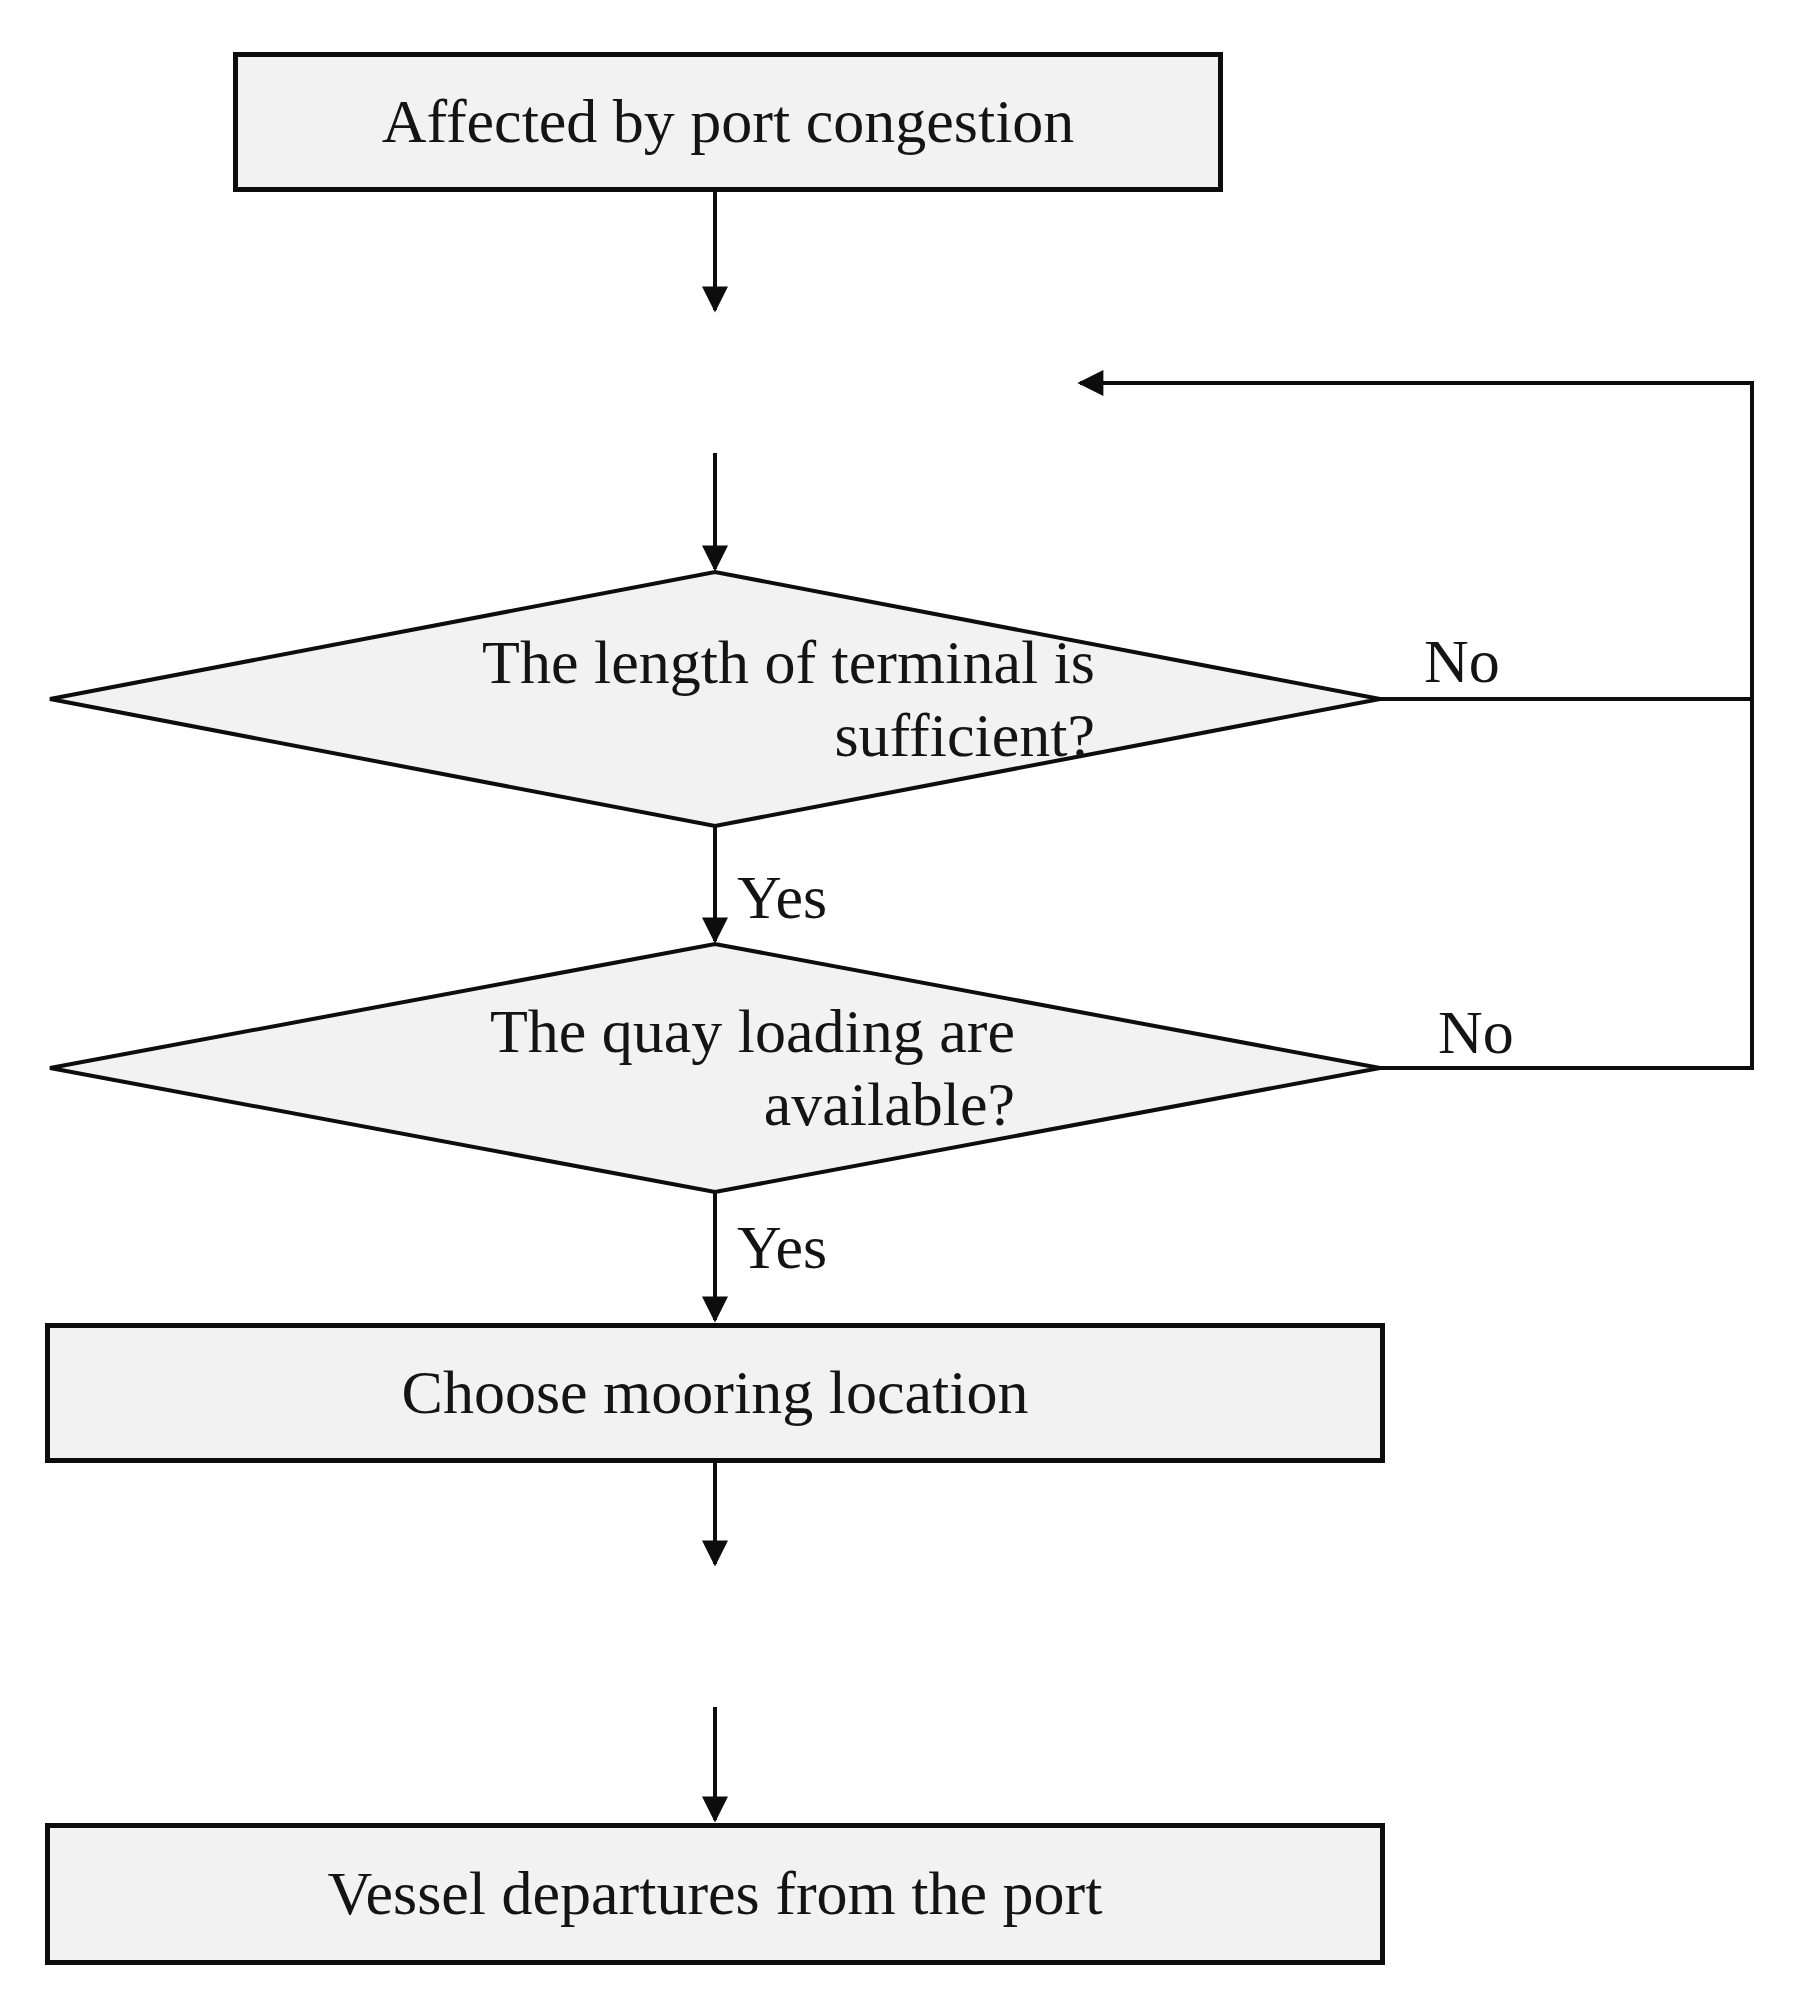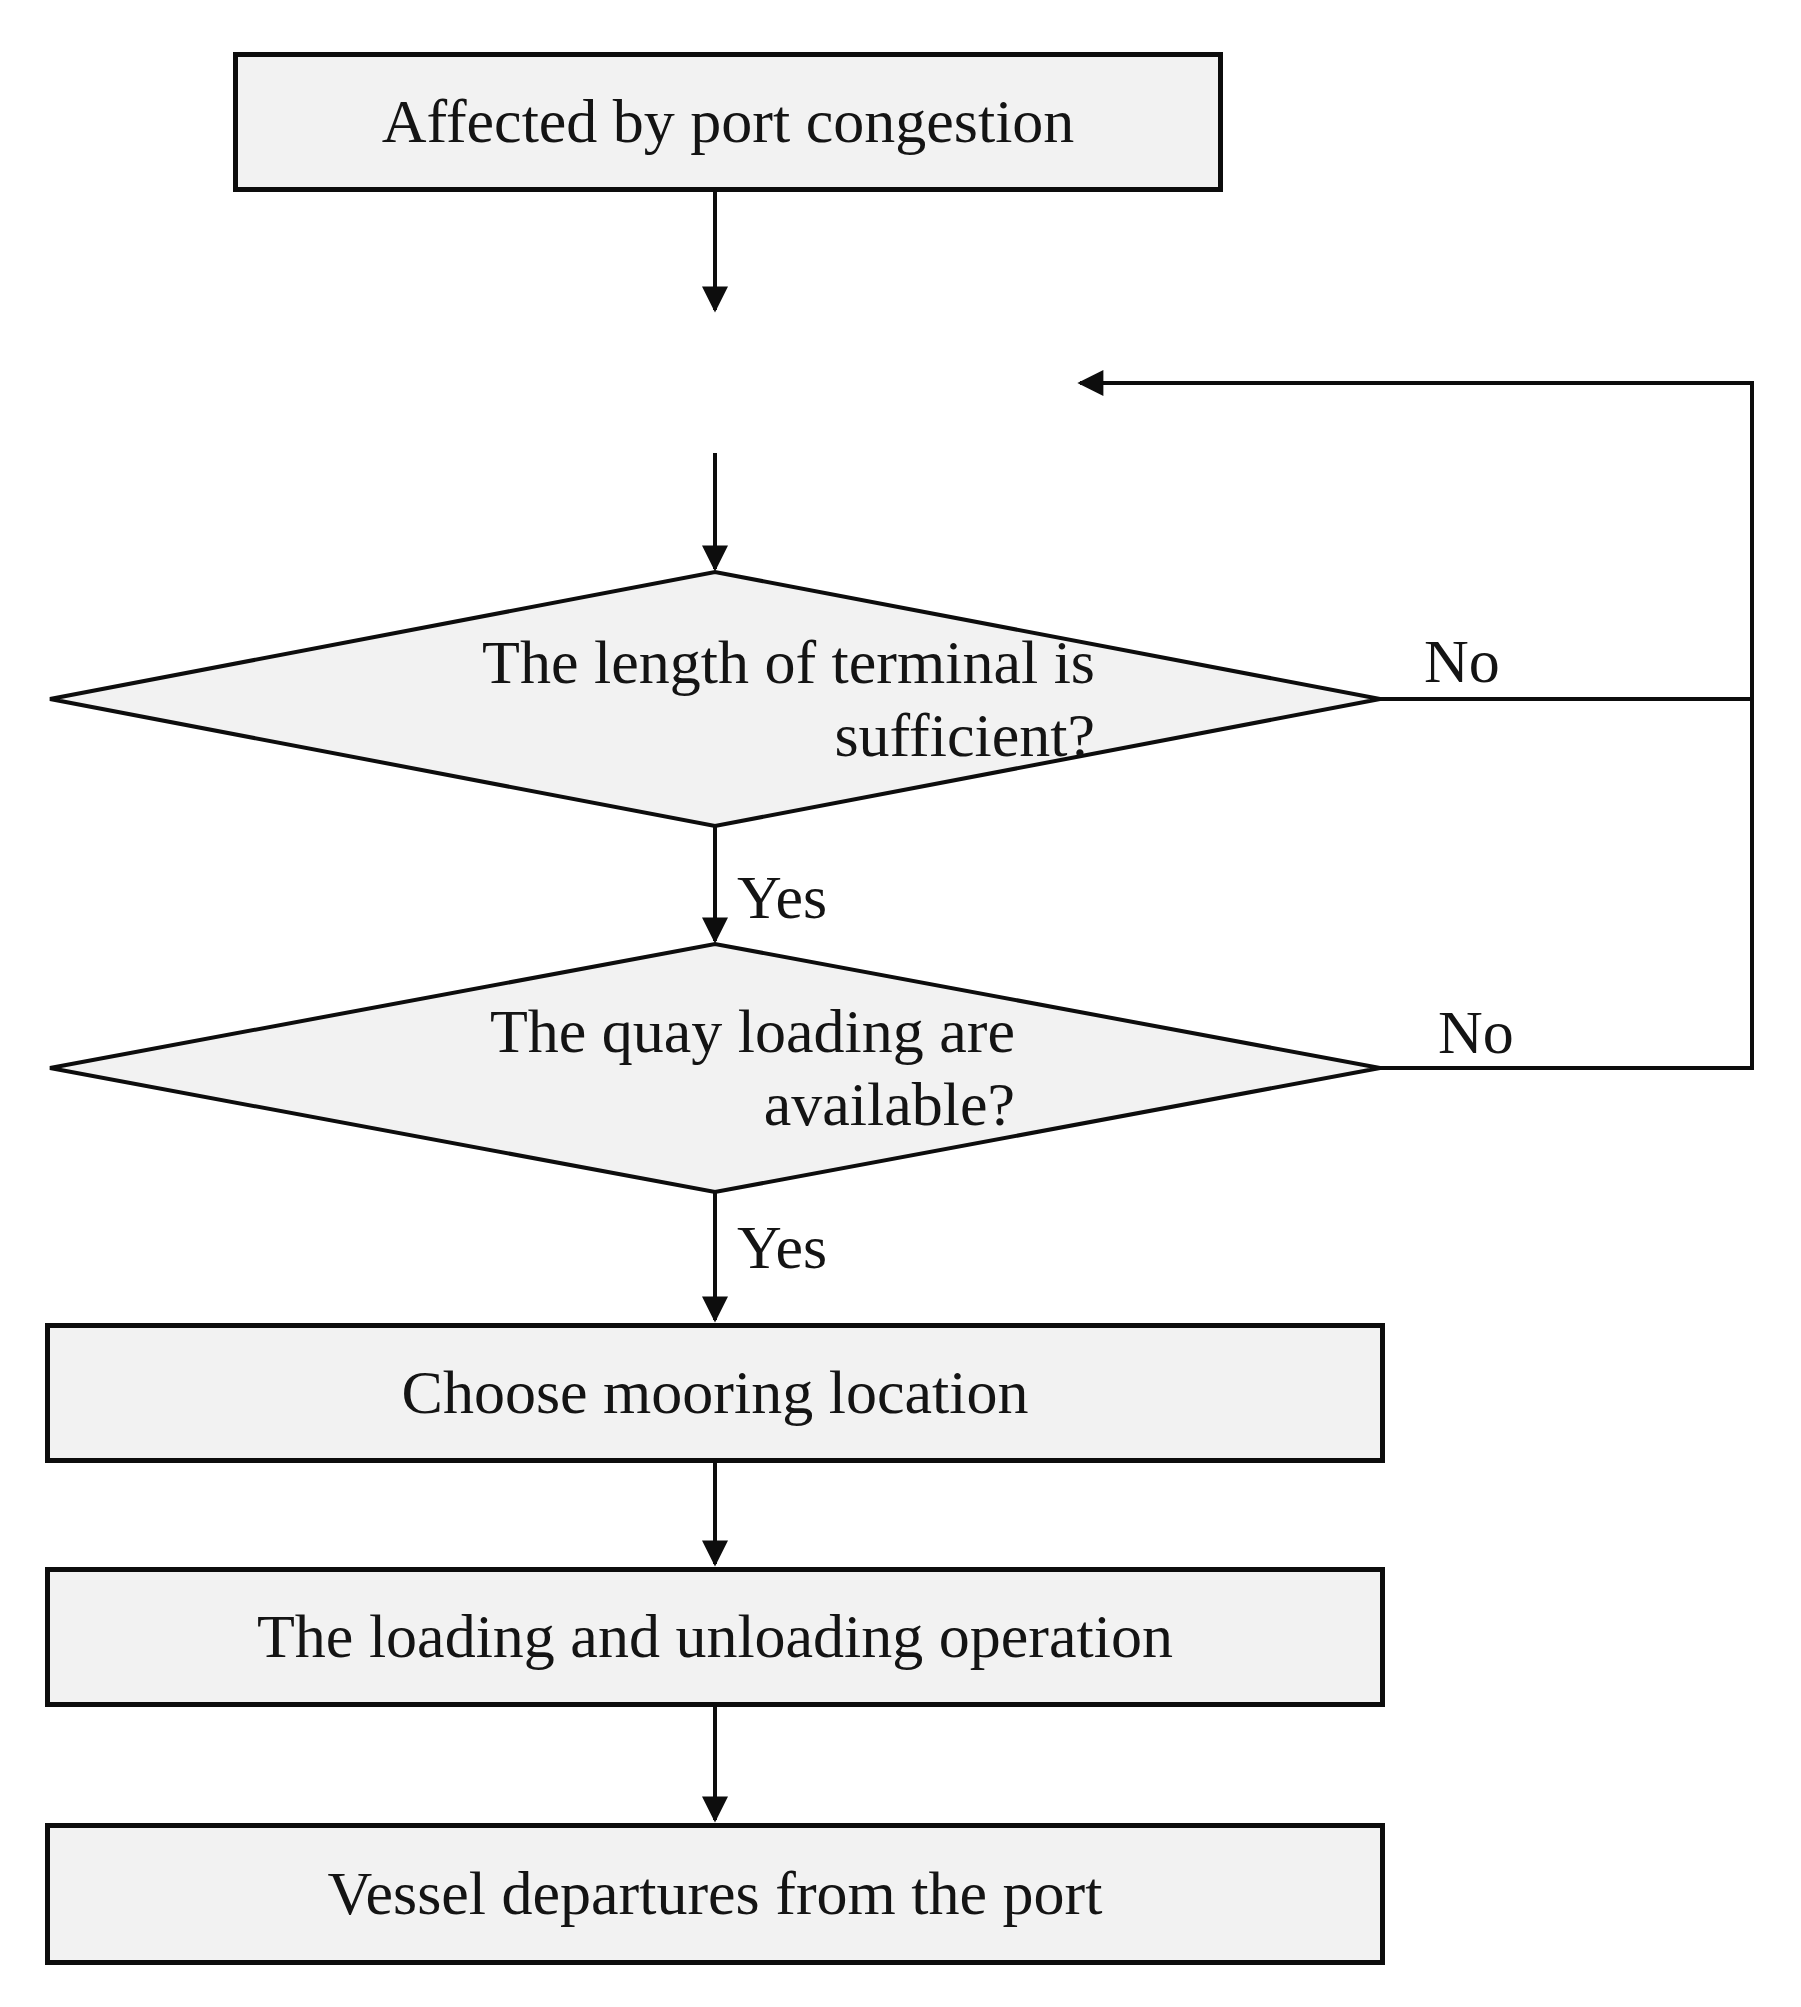--- a/index.html
+++ b/index.html
@@ -86,21 +86,20 @@
 
     <polygon points="50,699 715,572 1380,699 715,826" fill="#f2f2f2" stroke="#0d0d0d" stroke-width="4"></polygon>
     <polygon points="50,1068 715,944 1380,1068 715,1192" fill="#f2f2f2" stroke="#0d0d0d" stroke-width="4"></polygon>
   </svg>
 
   <div class="node-rect" id="node-affected">Affected by port congestion</div>
 
 
   <div class="node-rect" id="node-choose-mooring">Choose mooring location</div>
 
-  <div class="node-rect" id="node-loading">The loading and unloading operation</div>
 
   <div class="node-rect" id="node-departure">Vessel departures from the port</div>
 
   <div class="diamond-label" id="label-terminal-length">The length of terminal is sufficient?</div>
 
   <div class="diamond-label" id="label-quay-cranes">The quay loading are available?</div>
 
   <div class="branch-label" id="label-no-1">No</div>
 
   <div class="branch-label" id="label-yes-1">Yes</div>

